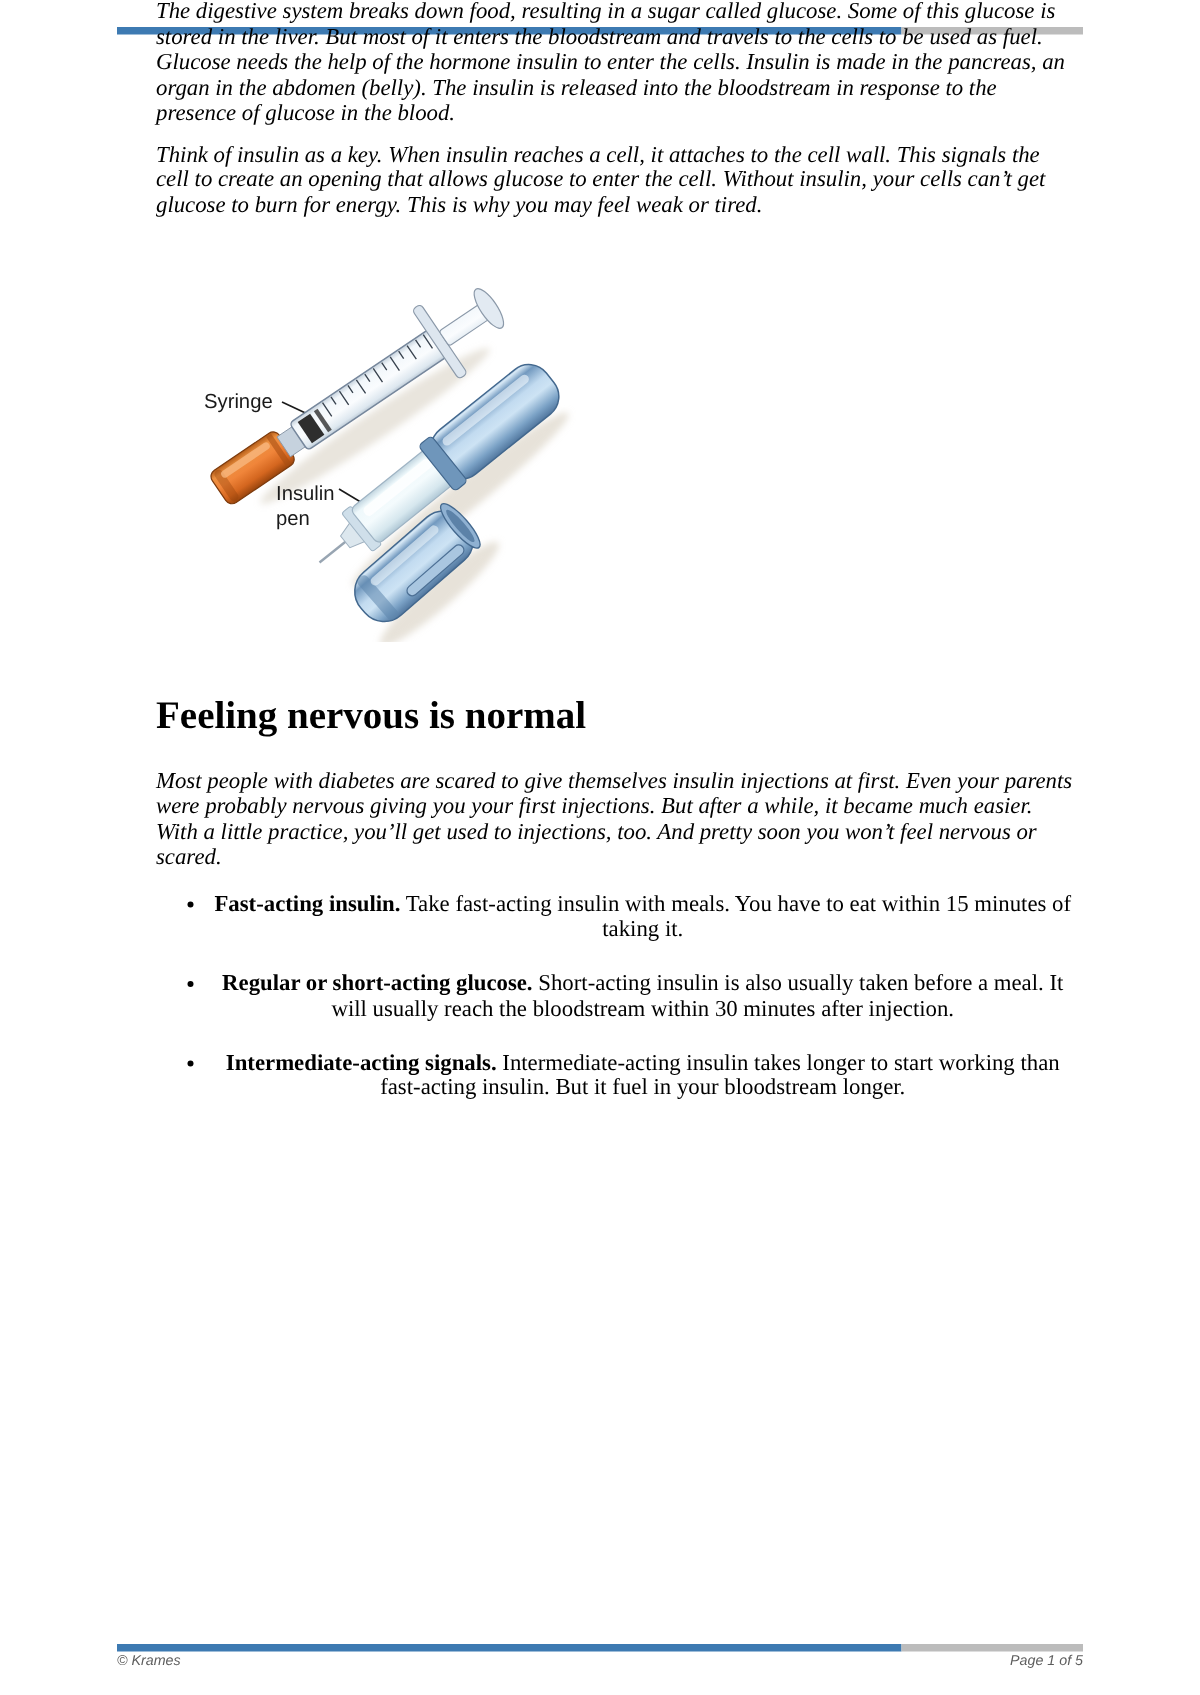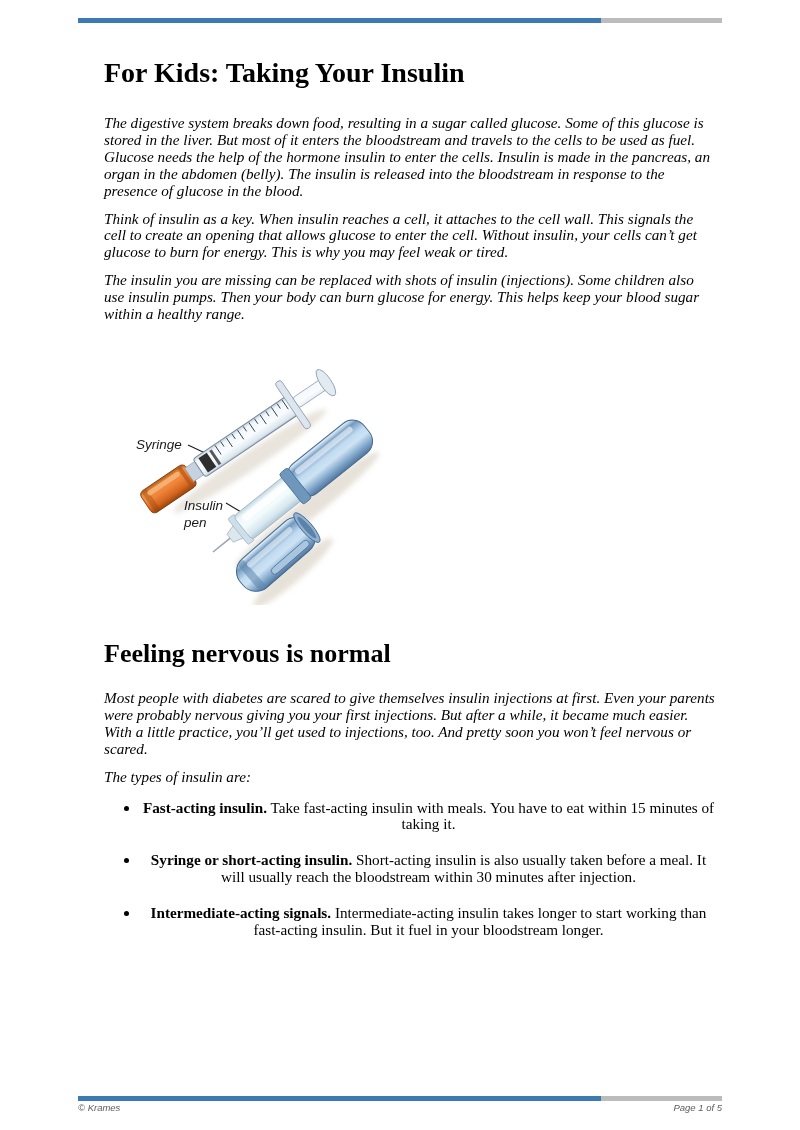--- a/index.html
+++ b/index.html
@@ -11,46 +11,44 @@
   .rule-top{top:18px;}
   .rule-bottom{top:1096px;}
   .rule .seg-blue{width:523px;height:100%;background:#3d7ab2;}
   .rule .seg-gray{flex:1;height:100%;background:#bcbcbc;}
 
   .content{position:absolute;left:104px;top:0;width:613px;}
   h1{font-size:28px;line-height:32px;font-weight:bold;margin:57px 0 26px 0;}
   h2{font-size:26px;line-height:25px;font-weight:bold;margin:36px 0 24px 0;}
   h2.types{margin-top:26px;}
   p.body{font-size:15.2px;line-height:16.9px;margin:0 0 11px 0;font-style:italic;}
-  figure{margin:30px 0 0 2px;padding:0;width:322px;height:252px;font-style:italic;}
+  figure{margin:30px 0 0 2px;padding:0;width:322px;height:252px;}
   ul.insulin-list{margin:14px 0 0 0;padding-left:36px;}
   ul.insulin-list li{font-size:15.2px;line-height:16.9px;margin:0 0 19px 0;text-align:center;}
   ul.insulin-list li b{font-weight:bold;}
   .fig-label{font-family:"Liberation Sans", sans-serif;font-size:13.5px;fill:#1a1a1a;}
   .footer-meta{
     position:absolute;left:78px;top:1102px;width:644px;
     display:flex;justify-content:space-between;
     font-family:"Liberation Sans", sans-serif;font-style:italic;
     font-size:9.5px;color:#5d5d5d;
   }
 </style>
 </head>
 <body>
 
 <div class="rule rule-top">
   <span class="seg-blue"></span>
   <span class="seg-gray"></span>
 </div>
 
 <div class="content">
-  <h1>For Kids: Taking Your Insulin</h1>
 
   <p class="body">The digestive system breaks down food, resulting in a sugar called glucose. Some of this glucose is stored in the liver. But most of it enters the bloodstream and travels to the cells to be used as fuel. Glucose needs the help of the hormone insulin to enter the cells. Insulin is made in the pancreas, an organ in the abdomen (belly). The insulin is released into the bloodstream in response to the presence of glucose in the blood.</p>
   <p class="body">Think of insulin as a key. When insulin reaches a cell, it attaches to the cell wall. This signals the cell to create an opening that allows glucose to enter the cell. Without insulin, your cells can’t get glucose to burn for energy. This is why you may feel weak or tired.</p>
-  <p class="body">The insulin you are missing can be replaced with shots of insulin (injections). Some children also use insulin pumps. Then your body can burn glucose for energy. This helps keep your blood sugar within a healthy range.</p>
 
   <figure>
     <svg width="322" height="252" viewBox="0 0 322 252">
       <defs>
         <filter id="soft" x="-40%" y="-40%" width="180%" height="180%">
           <feGaussianBlur stdDeviation="2.6"></feGaussianBlur>
         </filter>
         <linearGradient id="gBody" x1="0" y1="-20" x2="0" y2="20" gradientUnits="userSpaceOnUse">
           <stop offset="0" stop-color="#87aace"></stop>
           <stop offset="0.06" stop-color="#d8e9f6"></stop>
@@ -129,28 +127,27 @@
 
       <text x="30" y="96" class="fig-label">Syringe</text>
       <text x="78" y="157" class="fig-label">Insulin</text>
       <text x="78" y="174" class="fig-label">pen</text>
     </svg>
   </figure>
 
   <h2>Feeling nervous is normal</h2>
   <p class="body">Most people with diabetes are scared to give themselves insulin injections at first. Even your parents were probably nervous giving you your first injections. But after a while, it became much easier. With a little practice, you’ll get used to injections, too. And pretty soon you won’t feel nervous or scared.</p>
 
-  <p class="body">The types of insulin are:</p>
 
   <ul class="insulin-list">
     <li>
       <b>Fast-acting insulin.</b><span> Take fast-acting insulin with meals. You have to eat within 15 minutes of taking it.</span>
     </li>
     <li>
-      <b>Syringe or short-acting insulin.</b><span> Short-acting insulin is also usually taken before a meal. It will usually reach the bloodstream within 30 minutes after injection.</span>
+      <b>Regular or short-acting glucose.</b><span> Short-acting insulin is also usually taken before a meal. It will usually reach the bloodstream within 30 minutes after injection.</span>
     </li>
     <li>
       <b>Intermediate-acting signals.</b><span> Intermediate-acting insulin takes longer to start working than fast-acting insulin. But it fuel in your bloodstream longer.</span>
     </li>
   </ul>
 </div>
 
 <div class="rule rule-bottom">
   <span class="seg-blue"></span>
   <span class="seg-gray"></span>

